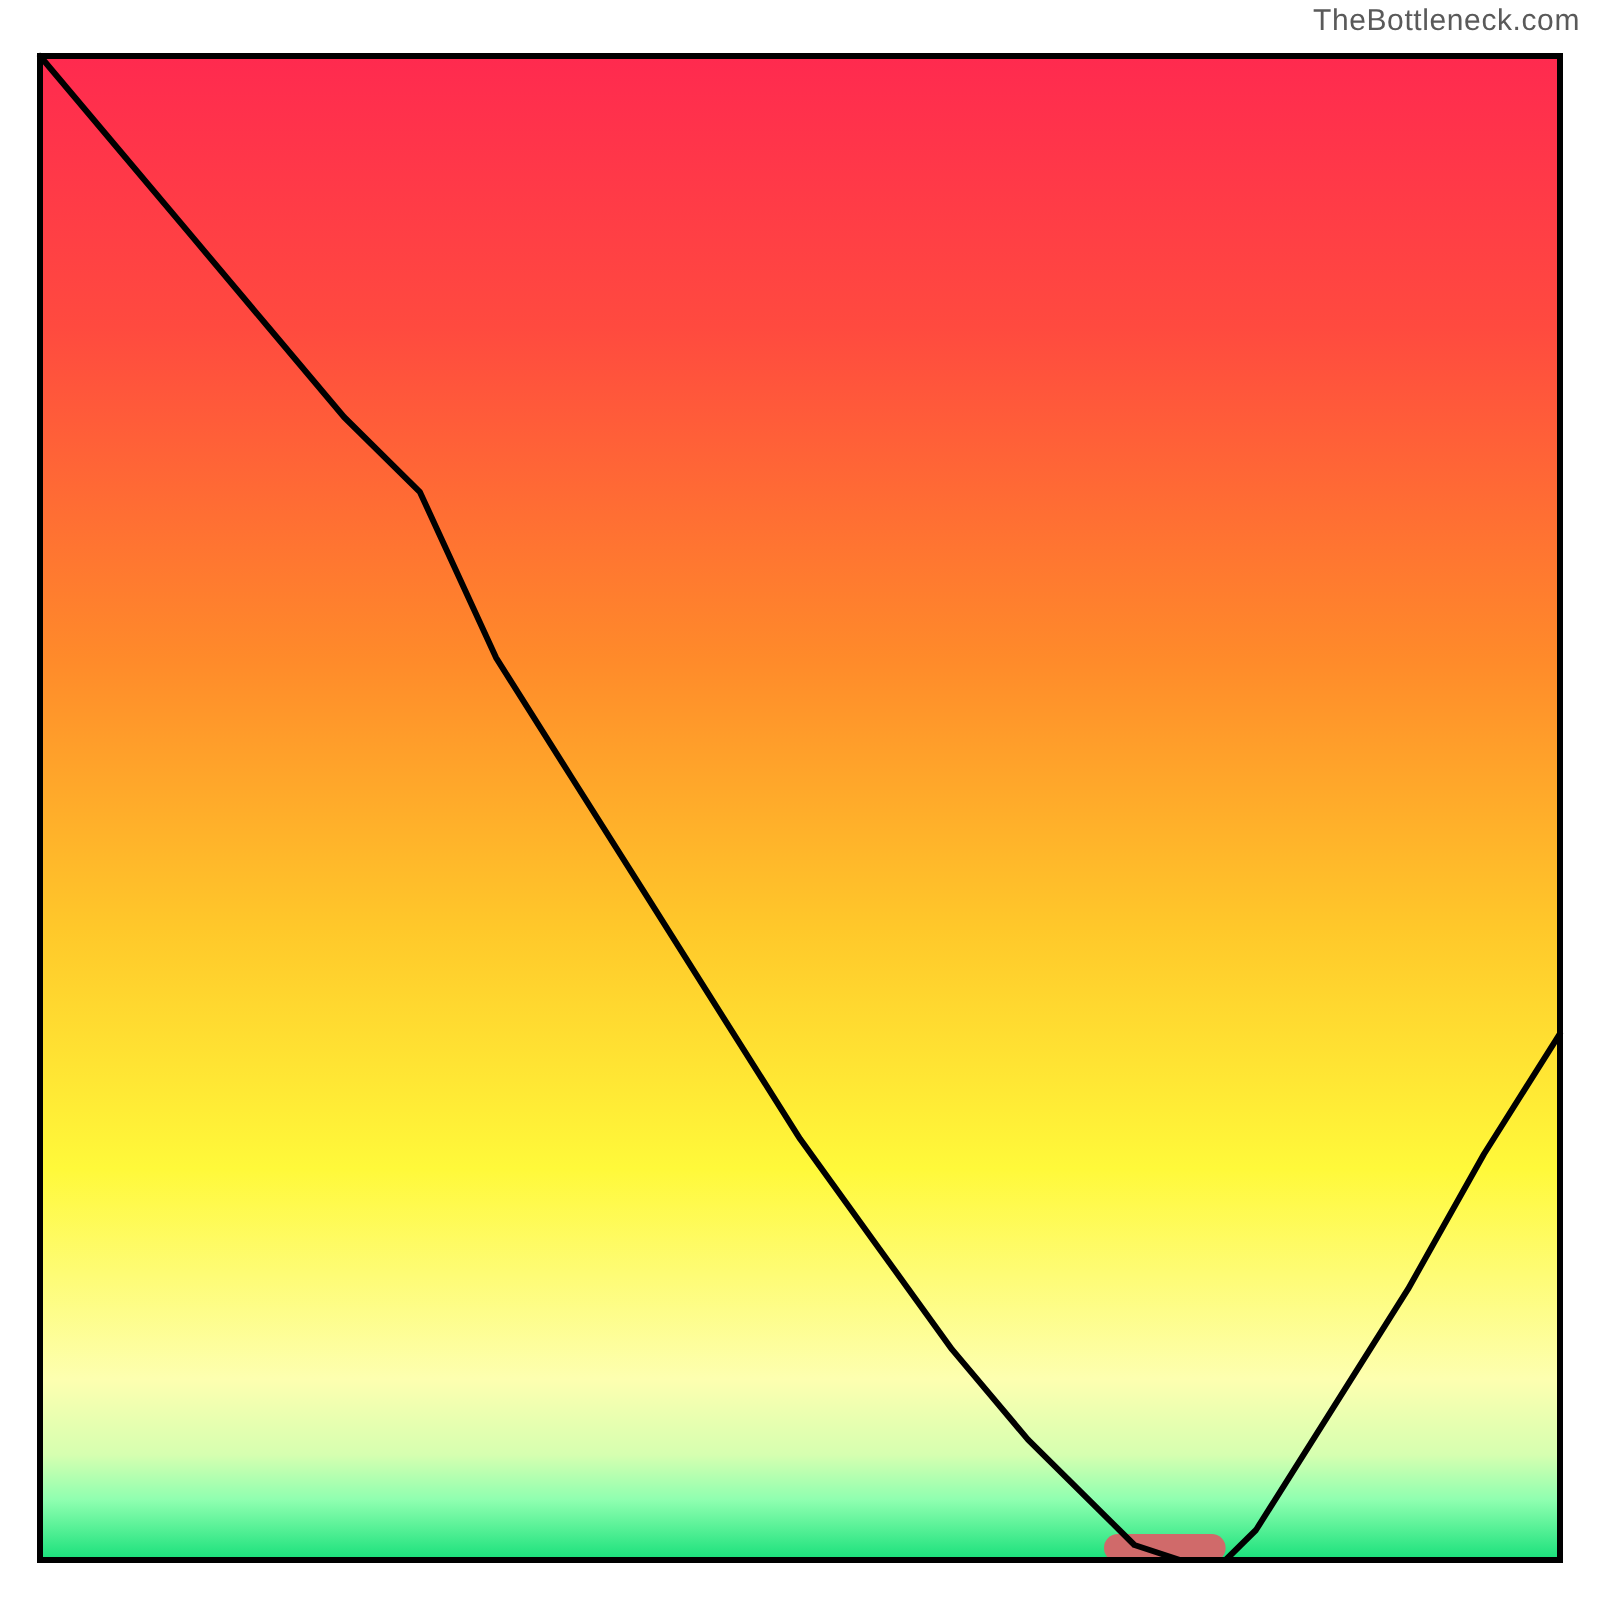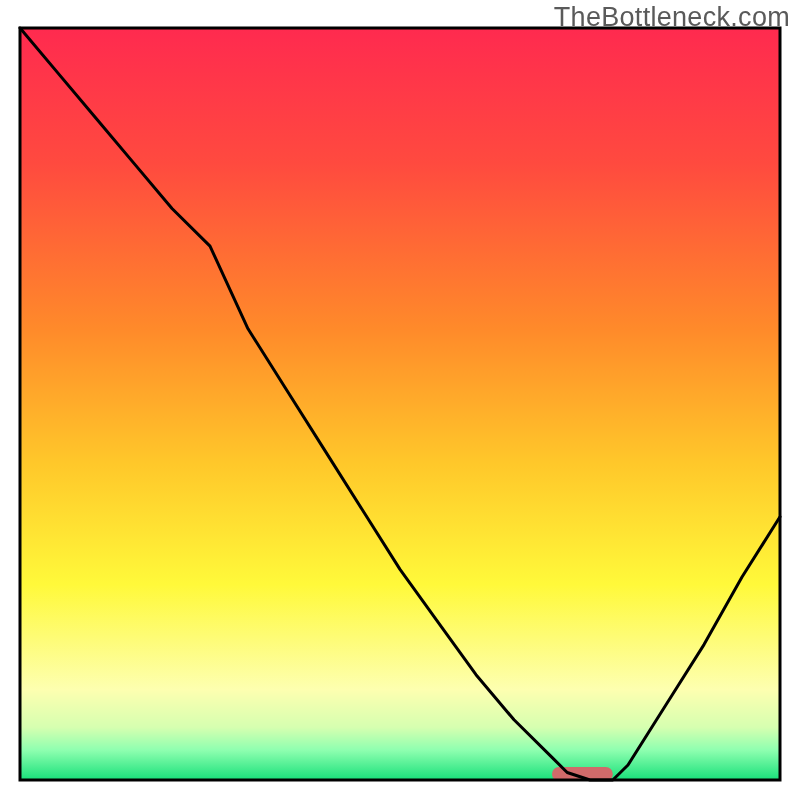--- a/index.html
+++ b/index.html
@@ -14,21 +14,21 @@
     position: relative;
     width: 800px;
     height: 800px;
     overflow: hidden;
   }
   .watermark {
     position: absolute;
     top: 2px;
     right: 10px;
     color: #5a5a5a;
-    font-size: 27px;
+    font-size: 15px;
     font-weight: 500;
     letter-spacing: 0.3px;
   }
   svg { display: block; }
 </style>
 </head>
 <body>
 
 <div class="stage">
 

